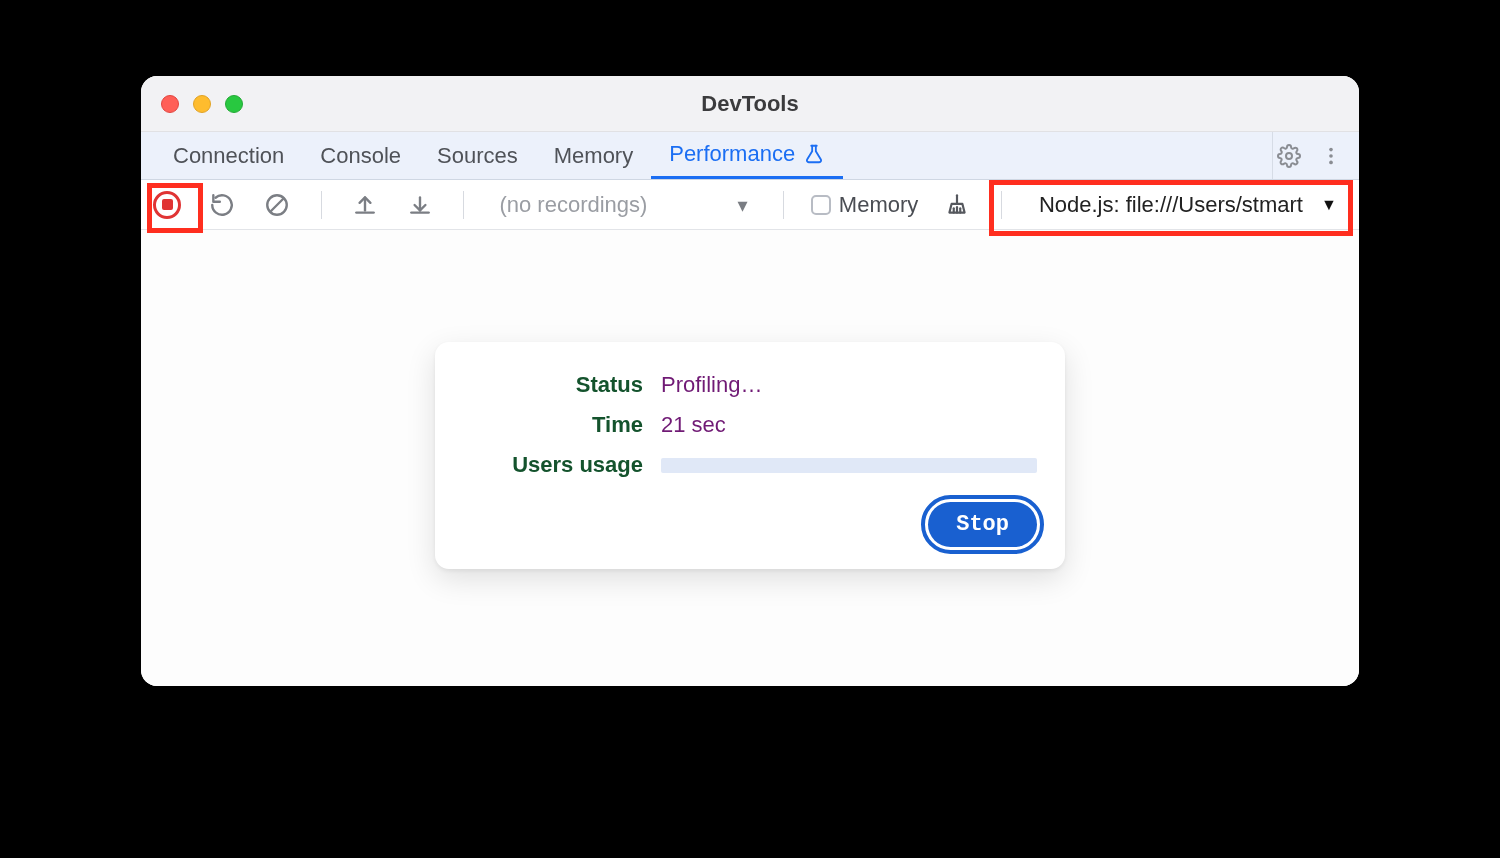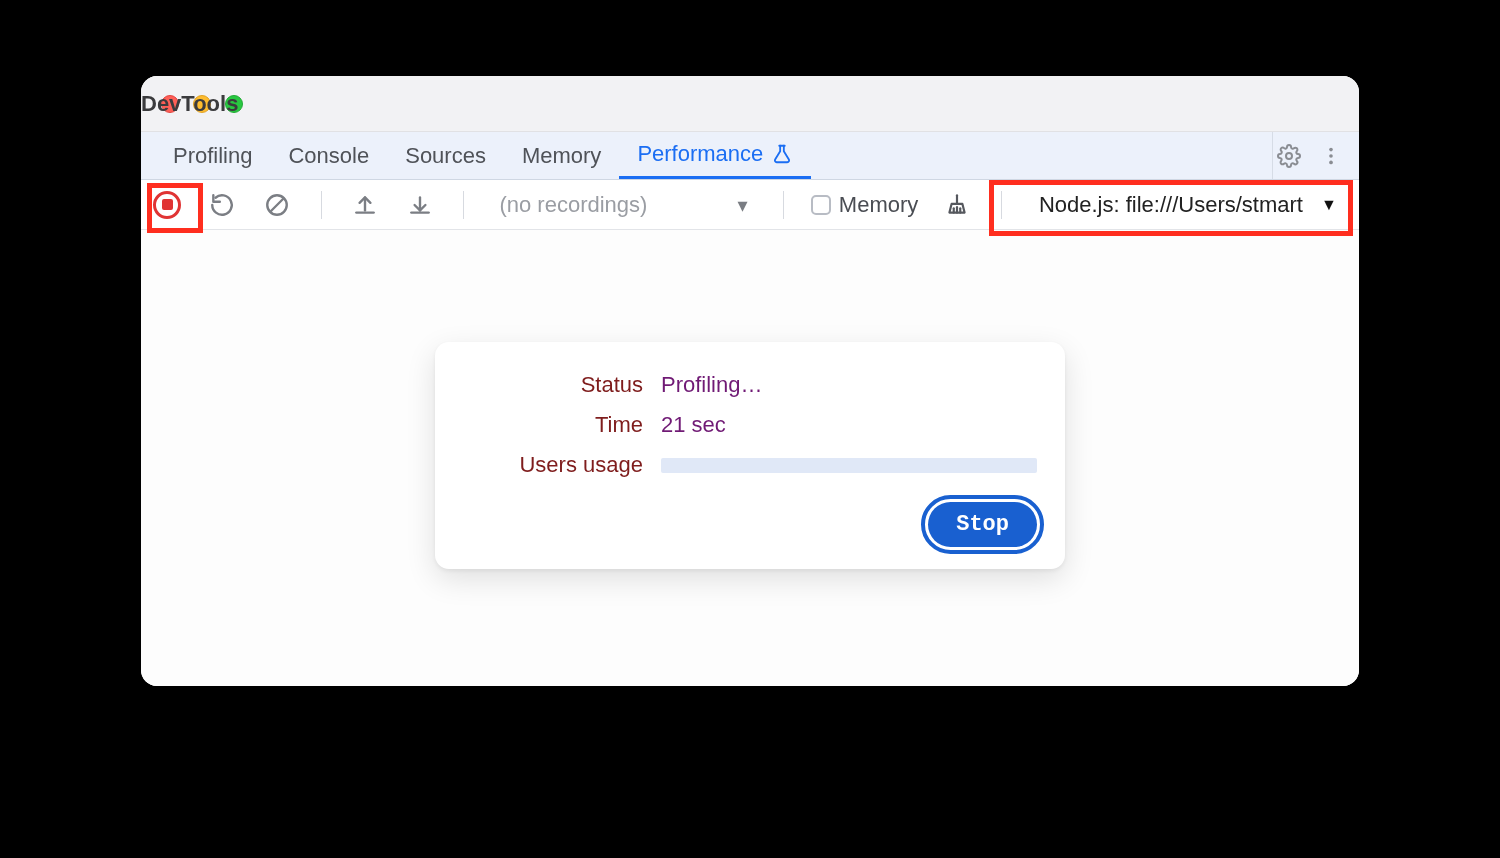--- a/index.html
+++ b/index.html
@@ -37,20 +37,21 @@
     gap: 14px;
     padding-left: 20px;
   }
   .tl { width: 18px; height: 18px; border-radius: 50%; }
   .tl.red { background: #ff5f57; border: 1px solid #e24640; }
   .tl.yellow { background: #febc2e; border: 1px solid #e1a325; }
   .tl.green { background: #28c840; border: 1px solid #24aa36; }
   .titlebar-title {
     position: absolute;
     left: 0; right: 0;
+    text-align: center;
     font-weight: 600;
     font-size: 22px;
     color: #3b3b3d;
     pointer-events: none;
   }
   
   .tabs-row {
     height: 48px;
     background: #ecf1fb;
     border-bottom: 1px solid #cfd7e3;
@@ -182,21 +183,22 @@
   .grid {
     display: grid;
     grid-template-columns: 180px 1fr;
     column-gap: 18px;
     row-gap: 14px;
     align-items: center;
   }
   .grid .k {
     text-align: right;
     font-size: 22px;
-    color: #7f1d1d;
+    color: #14532d;
+    font-weight: bold;
   }
   .grid .v {
     font-size: 22px;
     color: #701a75;
   }
   .buffer-bar {
     height: 15px;
     background: #e0e8f7;
     border-radius: 2px;
     width: 100%;
@@ -242,21 +244,21 @@
     <div class="traffic-lights">
       <div class="tl red"></div>
       <div class="tl yellow"></div>
       <div class="tl green"></div>
     </div>
     <div class="titlebar-title">DevTools</div>
   </div>
 
   <div class="tabs-row">
     <div class="tab">
-      <span>Profiling</span>
+      <span>Connection</span>
     </div>
     <div class="tab">
       <span>Console</span>
     </div>
     <div class="tab">
       <span>Sources</span>
     </div>
     <div class="tab">
       <span>Memory</span>
     </div>

